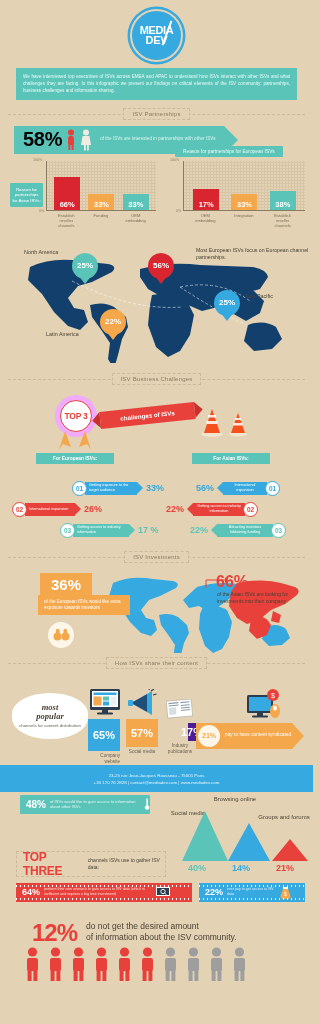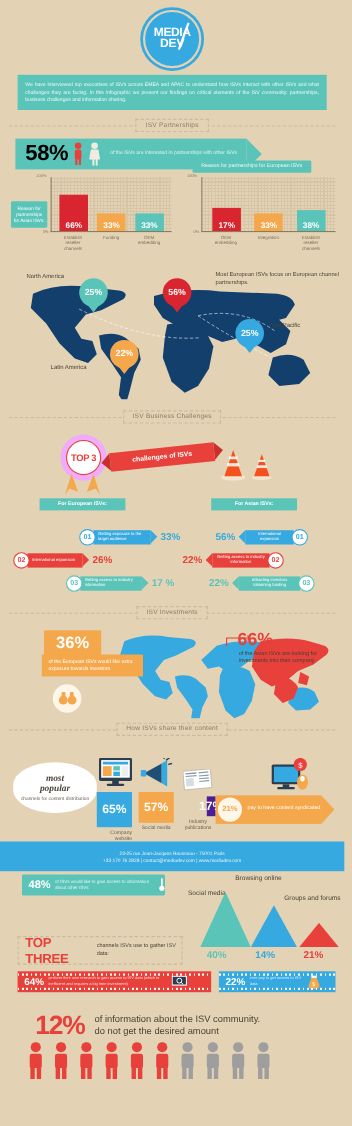--- a/index.html
+++ b/index.html
@@ -557,22 +557,22 @@
         <path d="M4 3 h5 l2.5 7 a3 3 0 0 1 -3 3 h-4 a3 3 0 0 1 -3 -3 z" fill="#f5a74b"></path>
         <rect x="4" y="1" width="5" height="2" fill="#fff"></rect>
           <text x="6.3" y="10" font-size="5" fill="#fff" text-anchor="middle" font-family="Liberation Sans">$</text>
       </svg>
     </div>
   </div>
 
   <div class="sixty">
     <div class="sixtyNum">12%</div>
     <div class="sixtyTxt">
+      <div>do not get the desired amount</div>
       <div>of information about the ISV community.</div>
-      <div>do not get the desired amount</div>
     </div>
     <div class="people">
       <svg width="17" height="34" viewBox="0 0 17 34">
           <circle cx="8.5" cy="5" r="4.6" fill="#e8403a"></circle>
           <rect x="3" y="11" width="11" height="13" rx="2" fill="#e8403a"></rect>
           <rect x="3.6" y="22" width="4" height="12" fill="#e8403a"></rect>
           <rect x="9.4" y="22" width="4" height="12" fill="#e8403a"></rect>
         </svg>
       <svg width="17" height="34" viewBox="0 0 17 34">
           <circle cx="8.5" cy="5" r="4.6" fill="#e8403a"></circle>

